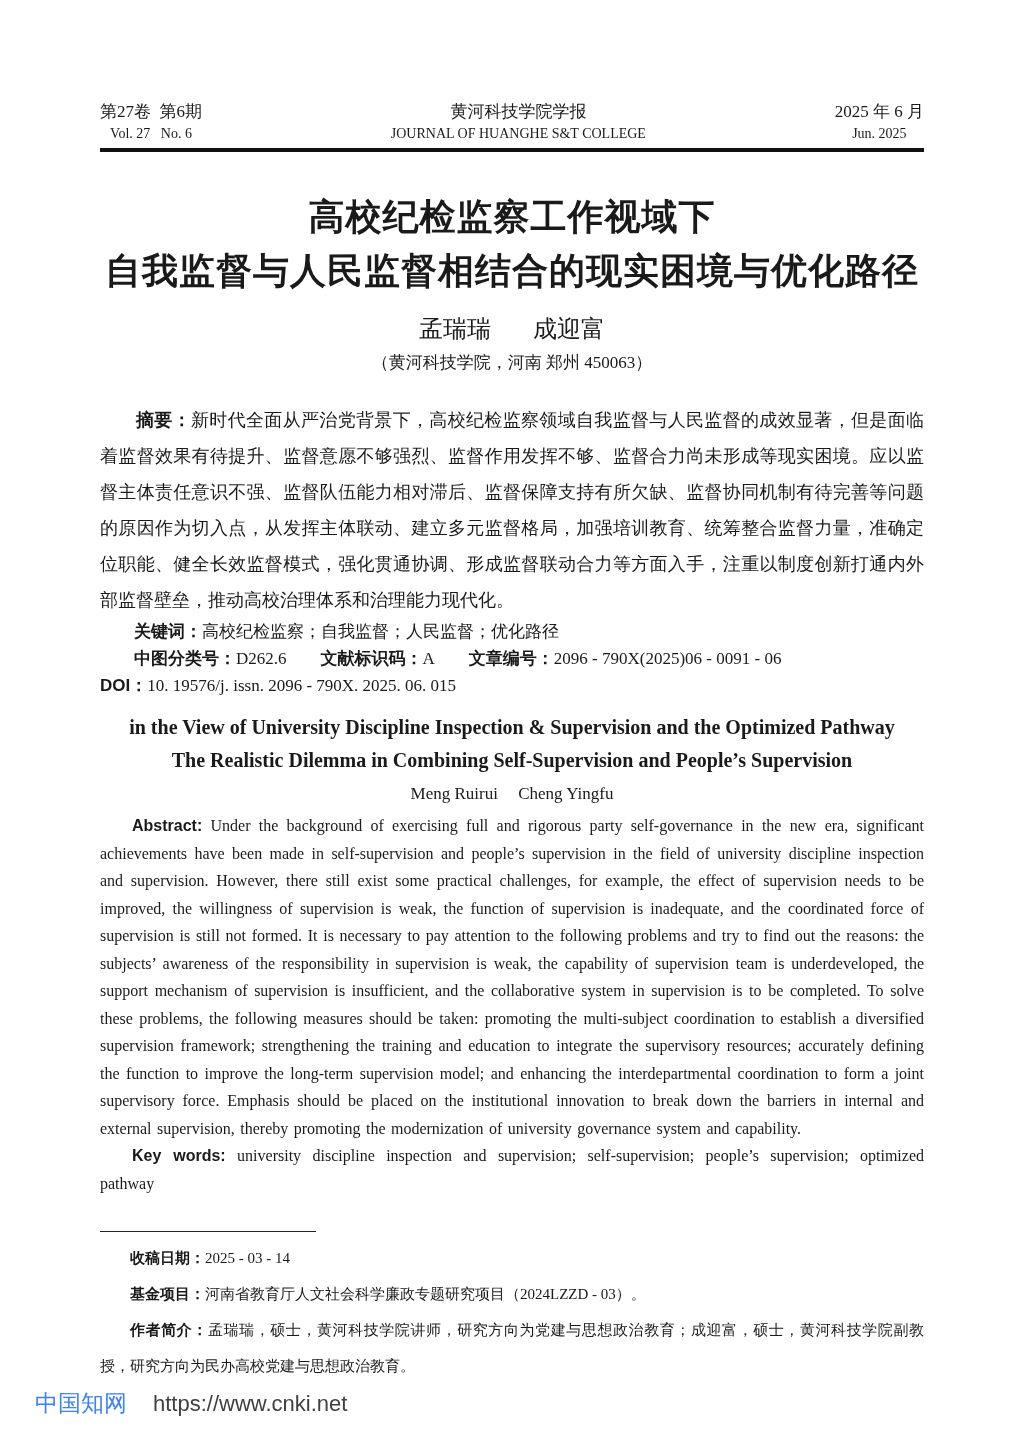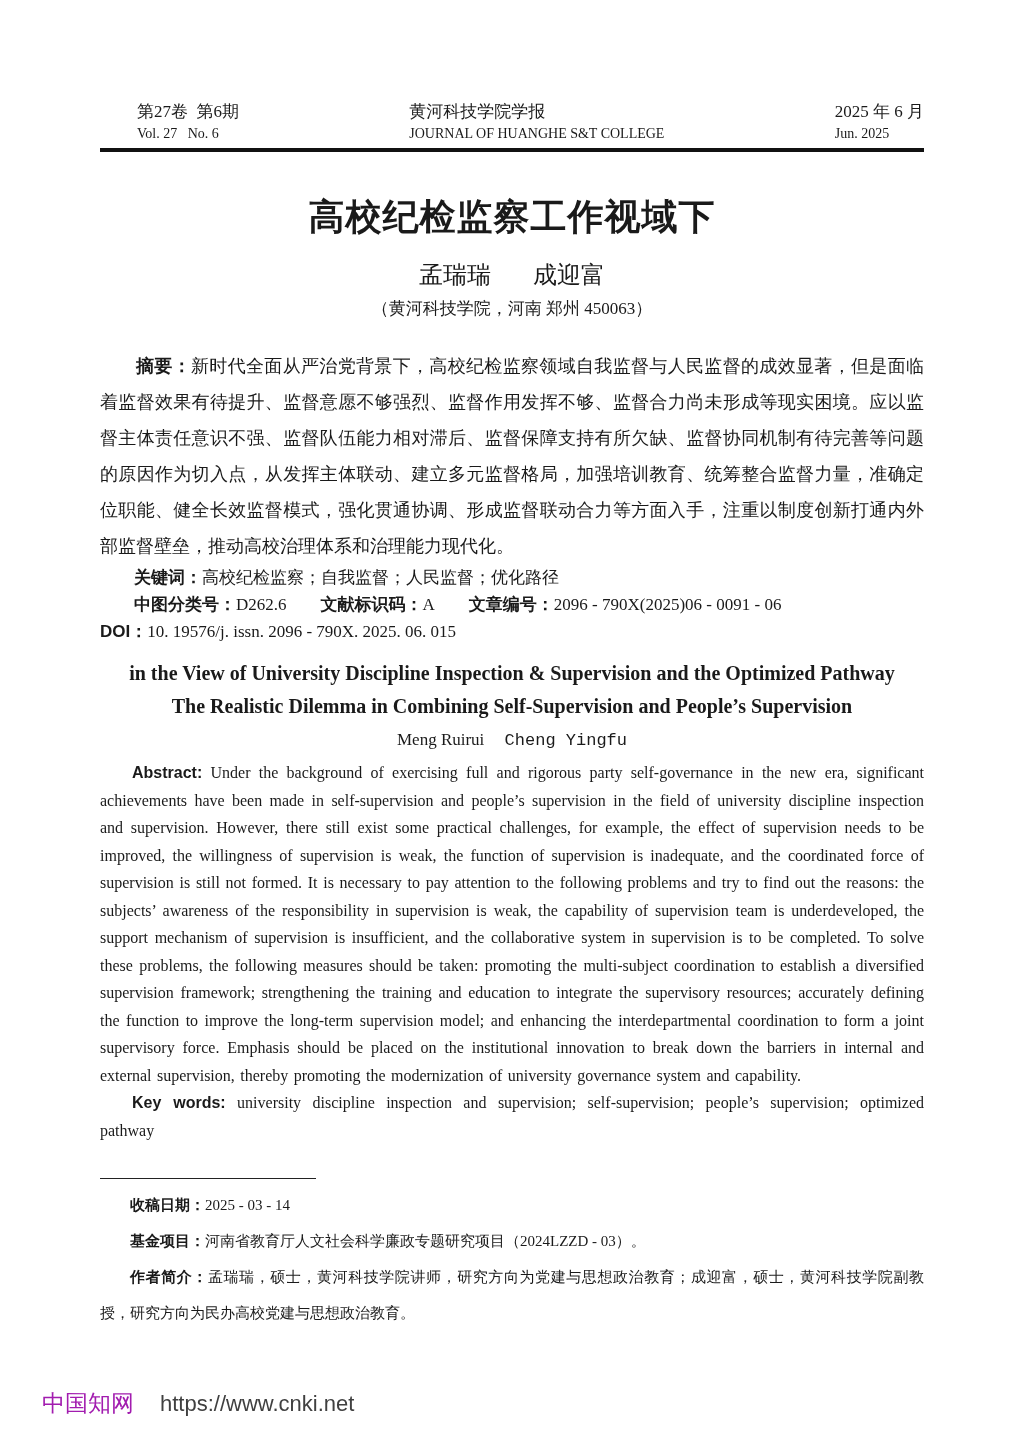--- a/index.html
+++ b/index.html
@@ -10,21 +10,21 @@
     margin:0 auto;
     background:#ffffff;
     color:#1a1a1a;
     font-family:"Liberation Serif","DejaVu Serif",serif;
     overflow:hidden;
   }
   .content { padding:0 100px; }
 
   
   .jheader { margin-top:100px; display:flex; justify-content:space-between; align-items:flex-start; }
-  .jheader .col { text-align:left;margin-left:37px; }
+  .jheader .col { text-align:center; }
   .jh-zh { font-size:17px; line-height:24px; white-space:pre; }
   .jh-en { font-size:14px; line-height:20px; white-space:pre; }
   .double-rule { margin-top:4px; height:3px; border-top:1px solid #111; border-bottom:3px solid #111; }
 
   
   .title-zh { margin-top:38px; text-align:center; font-family:"Liberation Sans","DejaVu Sans",sans-serif; font-weight:bold; font-size:36px; line-height:54px; letter-spacing:1px; }
   .authors-zh { margin-top:14px; text-align:center; font-size:24px; line-height:34px; }
   .authors-zh span + span { margin-left:36px; }
   .affil-zh { margin-top:4px; text-align:center; font-size:17px; line-height:26px; }
 
@@ -32,21 +32,21 @@
   .abs-zh { margin-top:26px; font-size:18px; line-height:36px; text-align:justify; text-indent:2em; }
   .kw-zh { font-size:17px; line-height:27px; text-indent:2em; }
   .meta-line { font-size:17px; line-height:27px; text-indent:2em; }
   .meta-line .group { margin-right:34px; }
   .doi-line { font-size:17px; line-height:27px; }
   .lbl { font-weight:bold; font-family:"Liberation Sans","DejaVu Sans",sans-serif; }
 
   
   .title-en { margin-top:12px; text-align:center; font-weight:bold; font-size:20px; line-height:33px; }
   .authors-en { margin-top:3px; text-align:center; font-size:17px; line-height:27px; }
-  .authors-en span + span { margin-left:16px;font-family:Liberation Mono, monospace; }
+  .authors-en span + span { margin-left:16px; }
   .affil-en { text-align:center; font-style:italic; font-size:15px; line-height:25px; }
   .abs-en { margin-top:5px; font-size:16px; line-height:27.5px; text-align:justify; text-indent:2em; word-spacing:1.5px; }
   .kw-en { font-size:16px; line-height:27.5px; text-align:justify; text-indent:2em; word-spacing:1.5px; }
 
   
   .fn-rule { margin-top:34px; width:216px; border-top:1px solid #222; }
   .fn { margin-top:8px; font-size:15px; line-height:36px; text-align:justify; }
   .fn p { text-indent:2em; }
 
   
@@ -71,20 +71,21 @@
       </div>
       <div class="col">
         <div class="jh-zh">2025 年 6 月</div>
         <div class="jh-en">Jun. 2025</div>
       </div>
     </div>
     <div class="double-rule"></div>
 
     <div class="title-zh">
       <div>高校纪检监察工作视域下</div>
+      <div>自我监督与人民监督相结合的现实困境与优化路径</div>
     </div>
 
     <div class="authors-zh">
       <span>孟瑞瑞</span>
       <span>成迎富</span>
     </div>
     <div class="affil-zh">（黄河科技学院，河南 郑州 450063）</div>
 
     <p class="abs-zh"><span class="lbl">摘要：</span><span>新时代全面从严治党背景下，高校纪检监察领域自我监督与人民监督的成效显著，但是面临着监督效果有待提升、监督意愿不够强烈、监督作用发挥不够、监督合力尚未形成等现实困境。应以监督主体责任意识不强、监督队伍能力相对滞后、监督保障支持有所欠缺、监督协同机制有待完善等问题的原因作为切入点，从发挥主体联动、建立多元监督格局，加强培训教育、统筹整合监督力量，准确定位职能、健全长效监督模式，强化贯通协调、形成监督联动合力等方面入手，注重以制度创新打通内外部监督壁垒，推动高校治理体系和治理能力现代化。</span></p>
 
@@ -111,16 +112,16 @@
     <div class="fn-rule"></div>
     <div class="fn">
       <p><span class="lbl">收稿日期：</span><span>2025 - 03 - 14</span></p>
       <p><span class="lbl">基金项目：</span><span>河南省教育厅人文社会科学廉政专题研究项目（2024LZZD - 03）。</span></p>
       <p><span class="lbl">作者简介：</span><span>孟瑞瑞，硕士，黄河科技学院讲师，研究方向为党建与思想政治教育；成迎富，硕士，黄河科技学院副教授，研究方向为民办高校党建与思想政治教育。</span></p>
     </div>
 
   </div>
 
   <div class="cnki">
-    <span class="cnki-brand" style="color: #a21caf; margin-left: 7px;">中国知网</span>
+    <span class="cnki-brand" style="color: #3b82f6;">中国知网</span>
     <span class="cnki-url" style="color: #404040; text-align: center;">https://www.cnki.net</span>
   </div>
 </div>
 
 </body></html>

